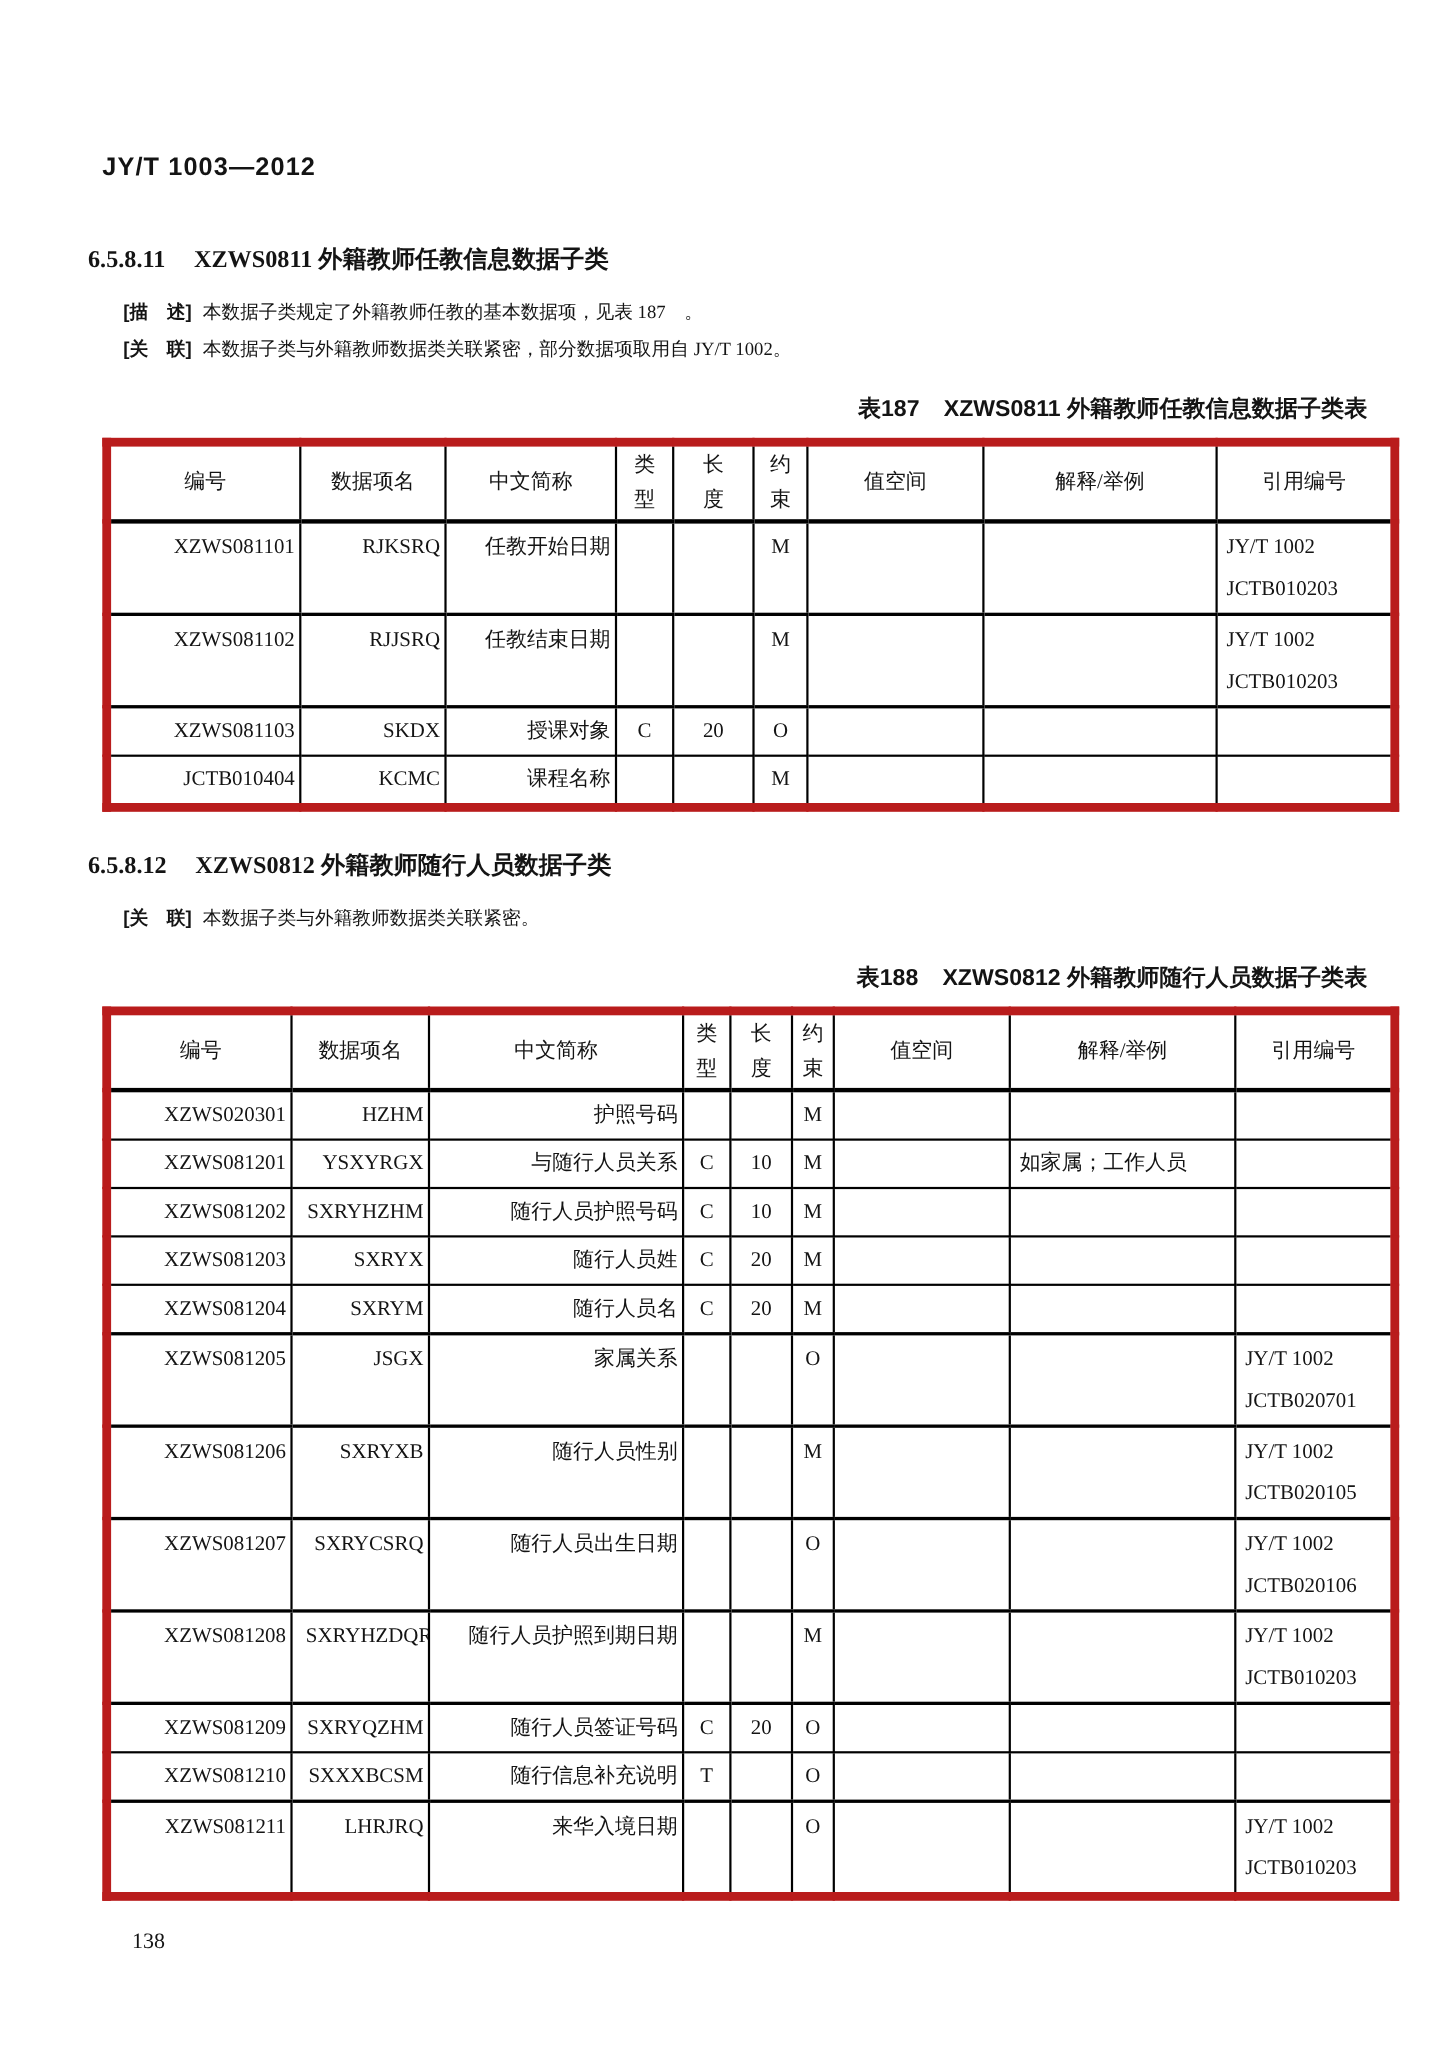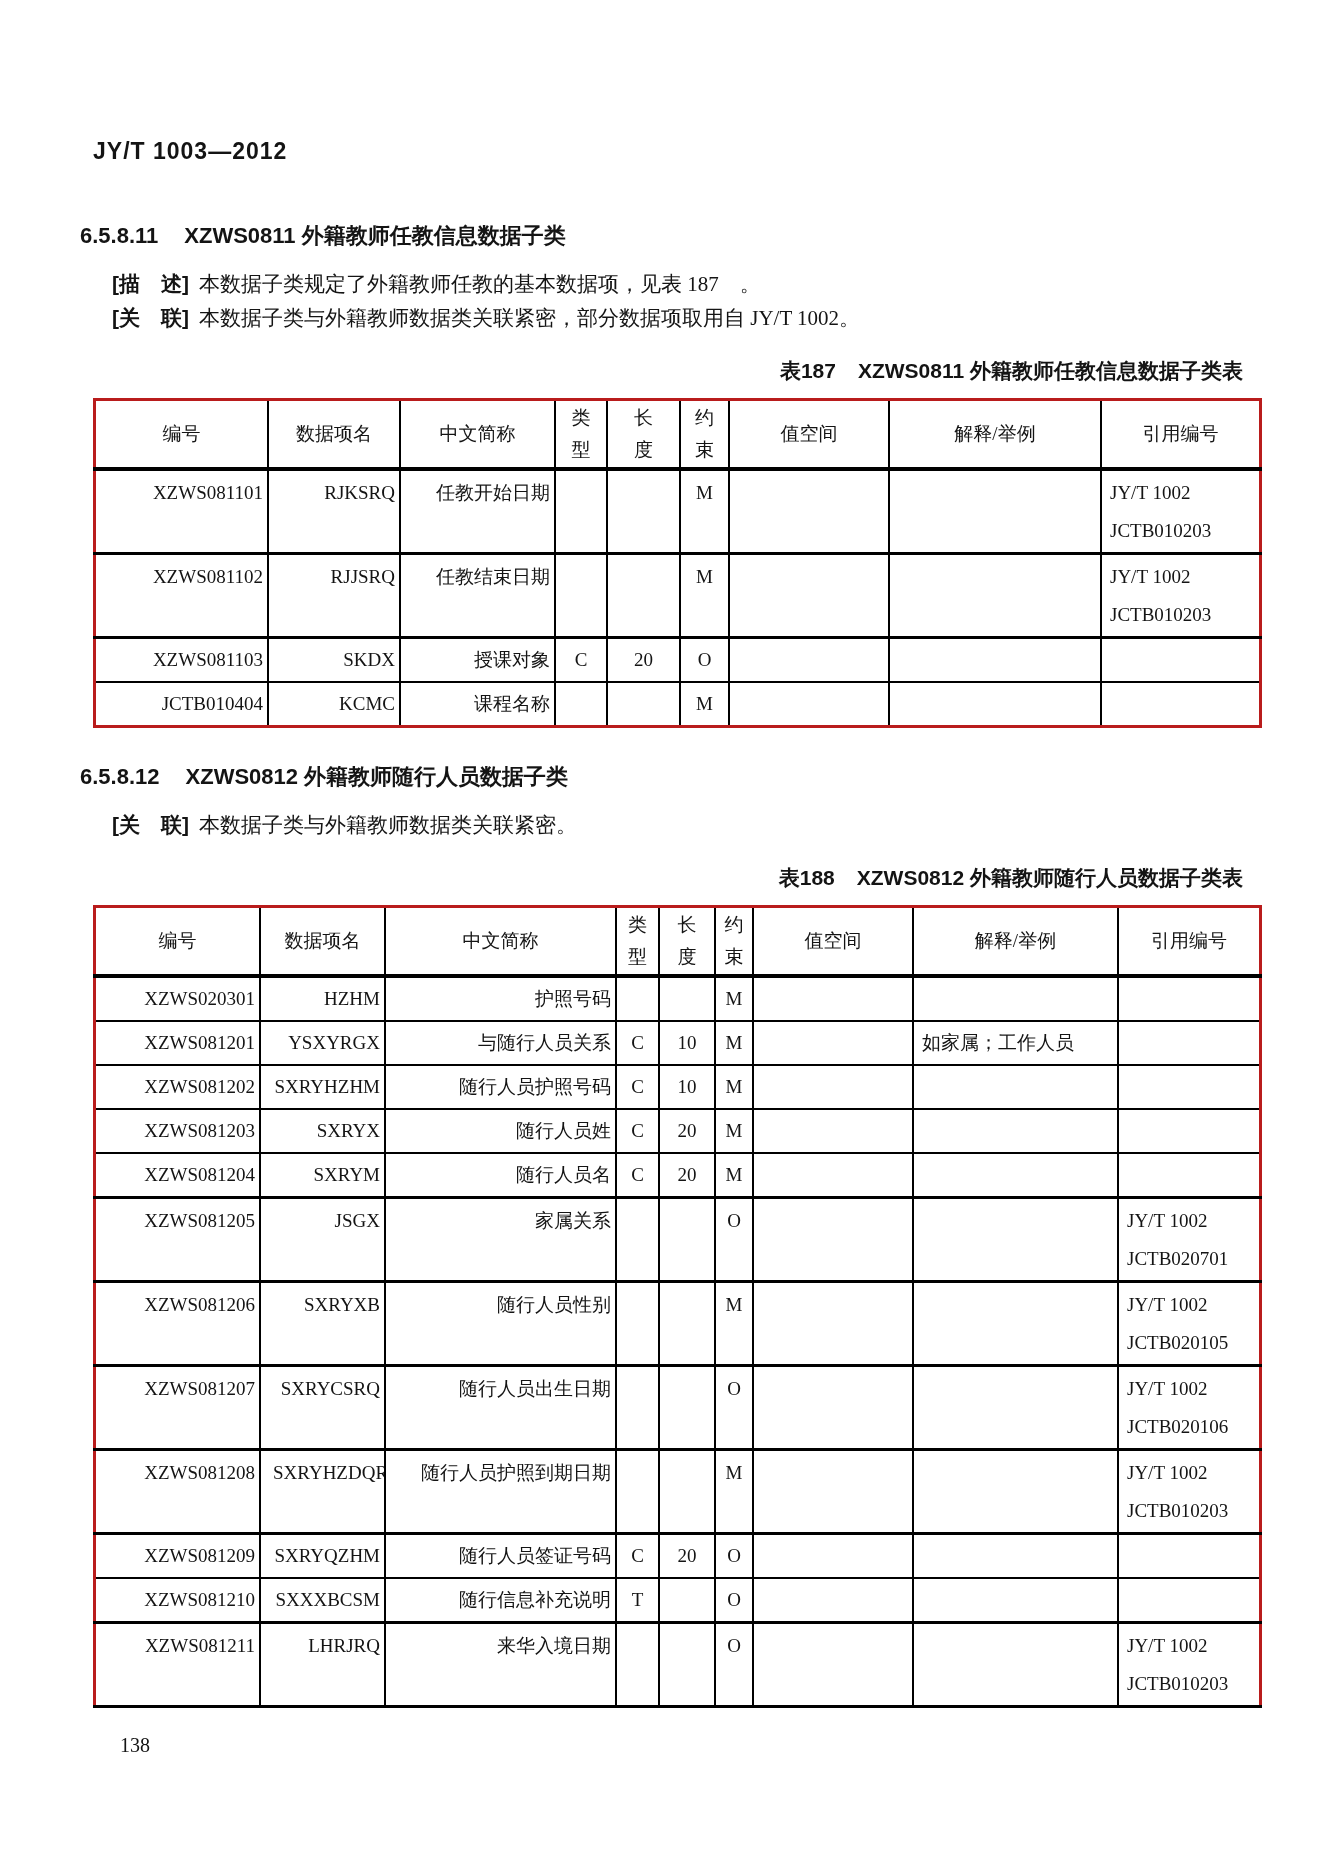--- a/index.html
+++ b/index.html
@@ -17,30 +17,30 @@
   }
   .doc-code{
     margin-left:13px;
     font-family:"Liberation Sans","DejaVu Sans",sans-serif;
     font-weight:bold;
     font-size:23px;
     letter-spacing:1px;
     margin-bottom:56px;
   }
   .section-heading{
-    font-family:Liberation Sans, sans-serif;
+    font-family:Liberation Serif, serif;
     font-weight:bold;
     font-size:22px;
     margin:0 0 16px 0;
   }
   .section-heading .sec-num{margin-right:26px;}
   .para{
     margin:0;
     padding-left:32px;
-    font-size:21px;
+    font-size:17px;
     line-height:34px;
   }
   .para .p-label{
     font-family:"Liberation Sans","DejaVu Sans",sans-serif;
     font-weight:bold;
     margin-right:10px;
   }
   .table-caption{
     text-align:right;
     font-family:"Liberation Sans","DejaVu Sans",sans-serif;
@@ -48,21 +48,21 @@
     font-size:21px;
     margin-top:22px;
     margin-bottom:13px;
   }
   .table-caption .cap-no{margin-right:22px;}
   table.data-table{
     table-layout:fixed;
     width:1129px;
     margin-left:13px;
     border-collapse:collapse;
-    border:3px solid #b91c1c;
+    border:8px solid #b91c1c;
     font-size:19px;
   }
   th,td{
     border:2px solid #000;
     white-space:pre-line;
     overflow:hidden;
   }
   thead th{
     border-bottom:4px solid #000;
     height:62px;

